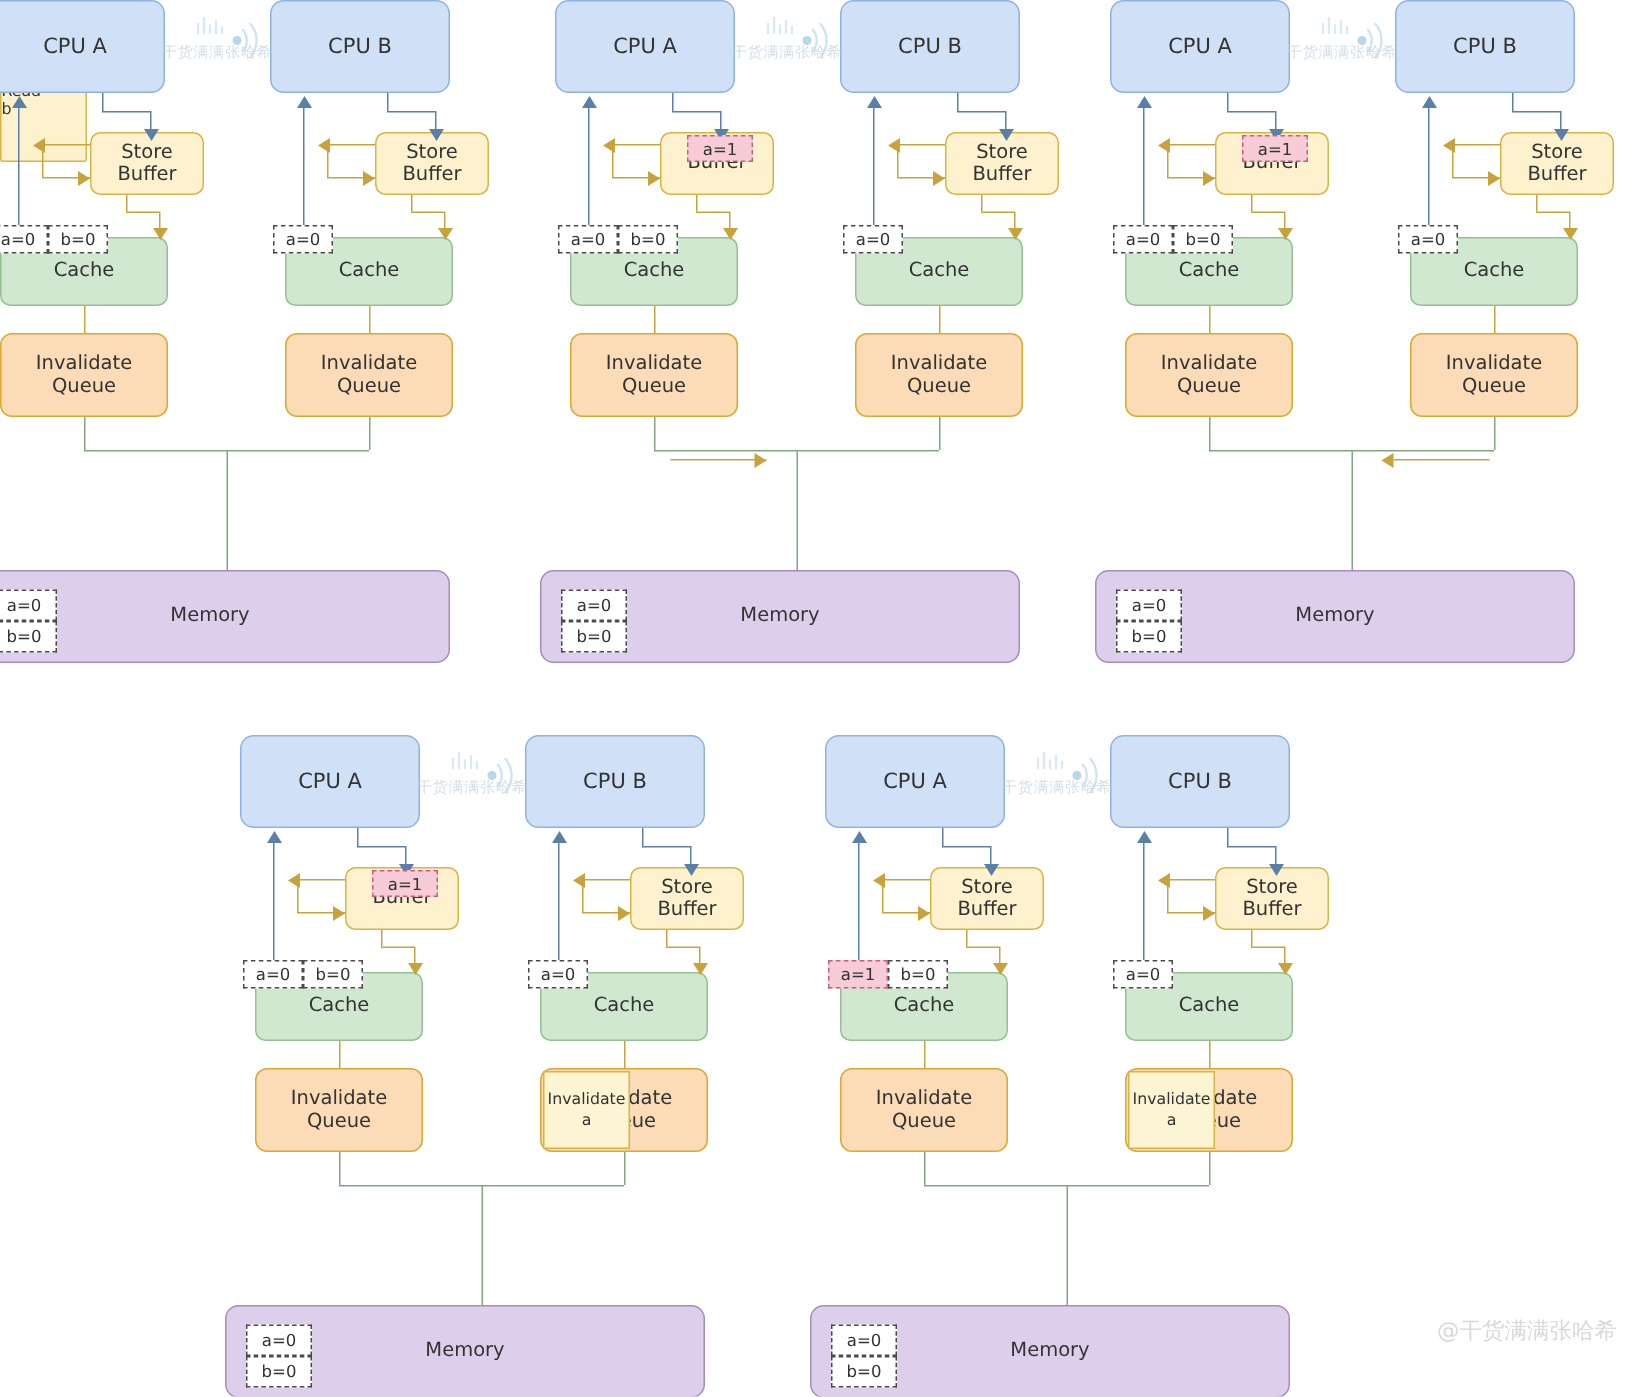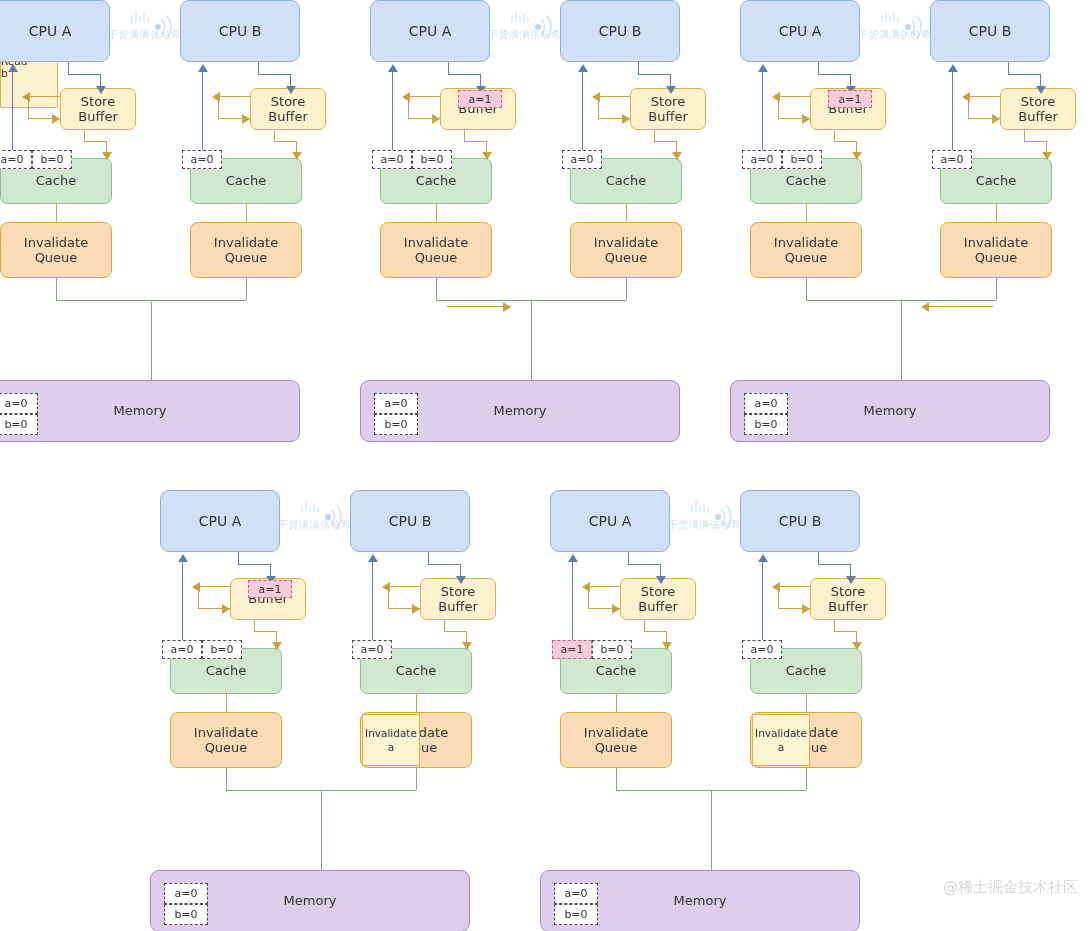--- a/index.html
+++ b/index.html
@@ -491,13 +491,13 @@
           <path d="M14 14 L14 8"></path>
           <path d="M18 14 L18 4"></path>
           <path d="M22 14 L22 9"></path>
           <path d="M26 14 L26 6"></path>
           <path d="M30 14 L30 10"></path>
         </g>
       </svg></div>
     <div class="wm wm-txt" style="left: 668px; top: 518px; color: rgb(195, 212, 228); opacity: 0.75;">干货满满张哈希</div>
   </div>
 
-<div class="wm-brand">@稀土掘金技术社区</div>
+<div class="wm-brand">@干货满满张哈希</div>
 
 </body></html>

